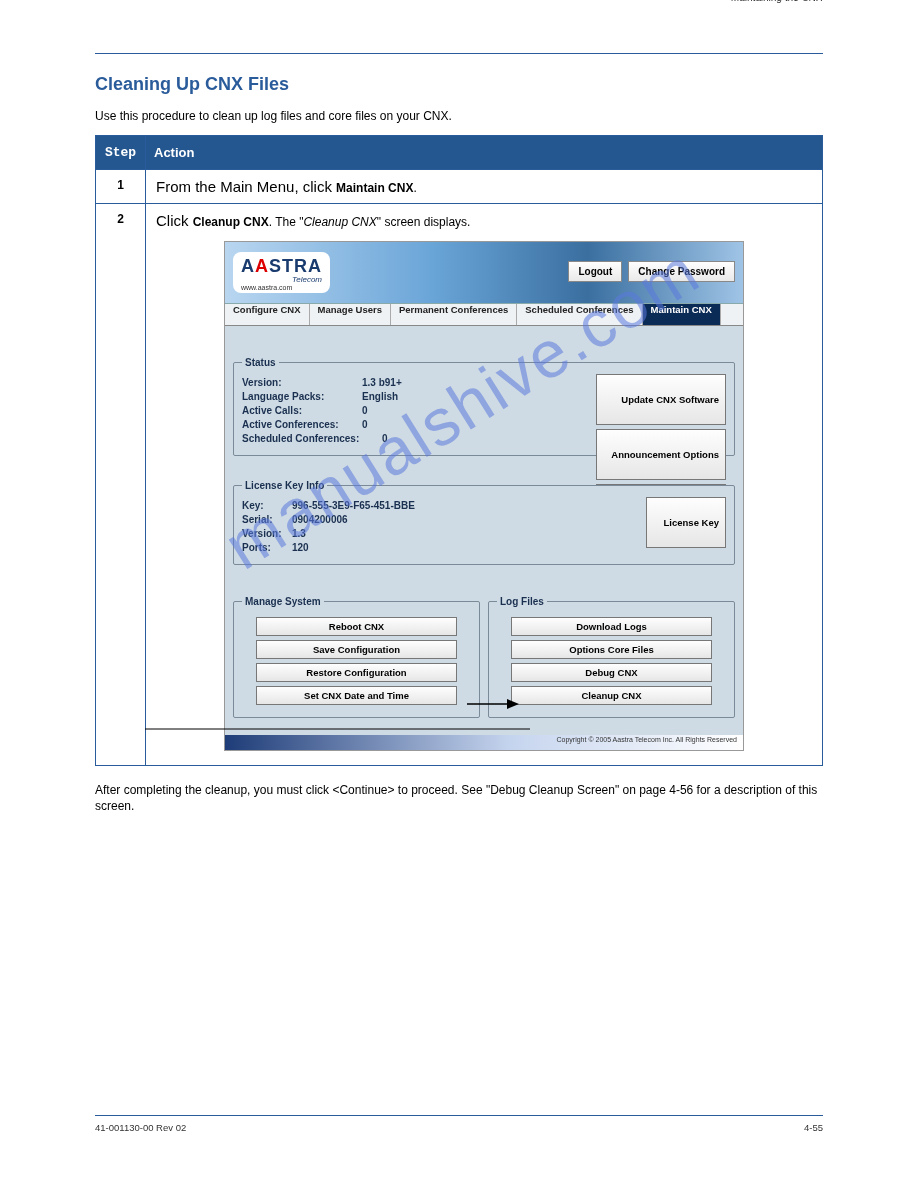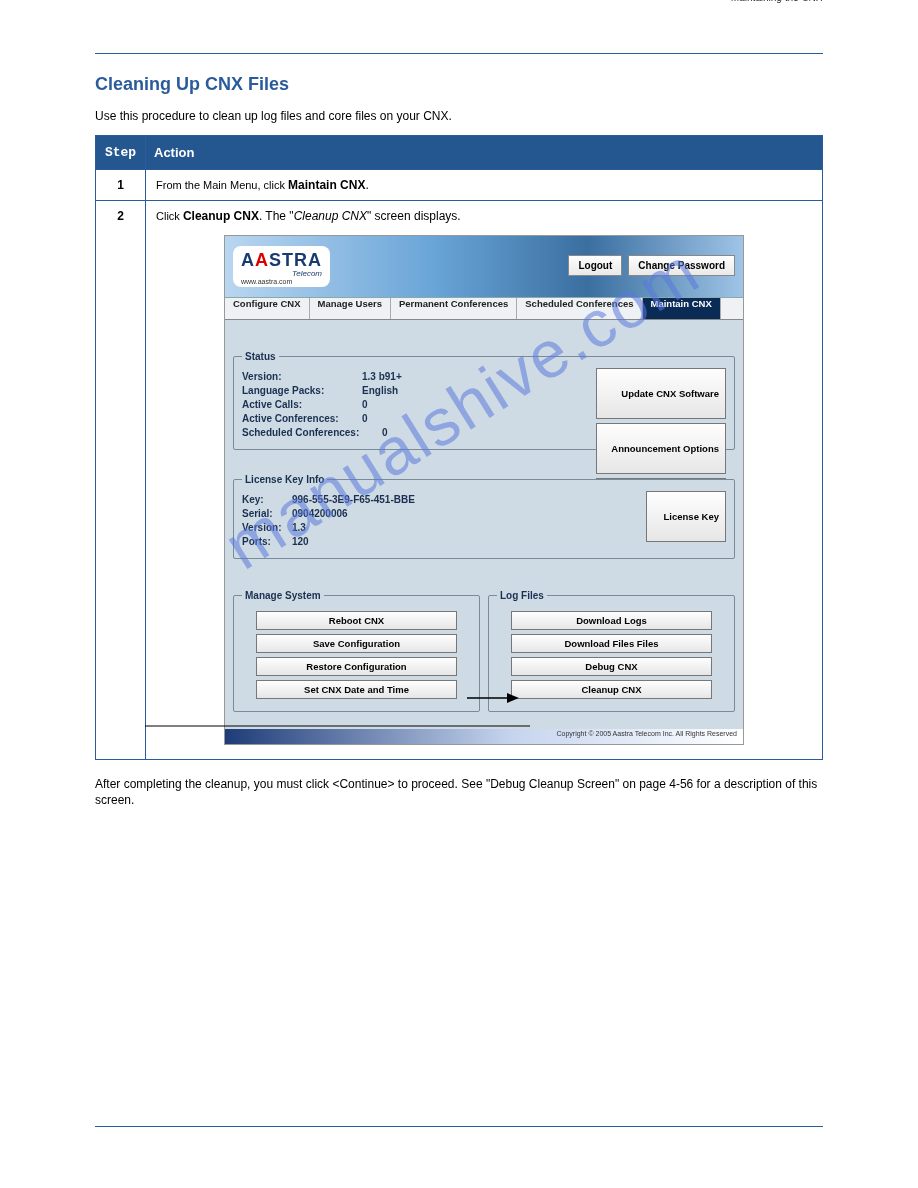--- a/index.html
+++ b/index.html
@@ -15,21 +15,21 @@
   }
   .top-rule { border-top: 1.5px solid #2a5b9a; margin: 45px 0 18px 0; }
   .top-header-text { font-size: 10px; font-style: italic; text-align: right; margin-top: -68px; margin-bottom: 50px; color: #333; }
   .title { font-size: 18px; font-weight: bold; color: #2a5b9a; margin: 20px 0 14px 0; }
   .lead { font-size: 12px; margin-bottom: 10px; line-height: 1.3; }
   table.proc { border-collapse: collapse; width: 100%; }
   table.proc th { background: #24568f; color: #fff; font-weight: bold; font-size: 13px; padding: 9px 8px; border: 1px solid #2a5b9a; text-align: left; }
   table.proc th:first-child { width: 50px; text-align: center; font-family: Liberation Mono, monospace; }
   table.proc td { border: 1px solid #2a5b9a; padding: 8px 10px; vertical-align: top; font-size: 12px; }
   table.proc td:first-child { width: 50px; text-align: center; font-weight: bold; }
-  .step-text { font-size: 11px; margin-bottom: 4px; text-align: center; }
+  .step-text { font-size: 15px; margin-bottom: 4px; text-align: center; }
   .bold { font-weight: bold; }
   .screenshot-outer { width: 520px; margin: 12px auto 6px auto; border: 1px solid #999; position: relative; background: #fff; }
   .ss-header {
     height: 62px;
     background: linear-gradient(to right, #b9d6f0 0%, #6aa5d8 40%, #3a6fa0 70%, #9fc4e6 100%);
     position: relative;
     border-bottom: 1px solid #8aa;
     display: flex;
     align-items: center;
   }
@@ -192,21 +192,21 @@
               <fieldset class="ss-fs">
                 <legend>Manage System</legend>
                 <button class="ss-wide-btn">Reboot CNX</button>
                 <button class="ss-wide-btn">Save Configuration</button>
                 <button class="ss-wide-btn">Restore Configuration</button>
                 <button class="ss-wide-btn">Set CNX Date and Time</button>
               </fieldset>
               <fieldset class="ss-fs" style="position:relative;">
                 <legend>Log Files</legend>
                 <button class="ss-wide-btn">Download Logs</button>
-                <button class="ss-wide-btn">Download Files Files</button>
+                <button class="ss-wide-btn">Options Core Files</button>
                 <button class="ss-wide-btn">Debug CNX</button>
                 <button class="ss-wide-btn">Cleanup CNX</button>
 
                 <svg class="callout-arrow" style="left:-22px; bottom:6px; width:52px; height:14px;">
                   <line x1="0" y1="7" x2="40" y2="7" stroke="#000" stroke-width="1.5"></line>
                   <polygon points="40,2 52,7 40,12" fill="#000"></polygon>
                 </svg>
               </fieldset>
             </div>
           </div>
@@ -223,13 +223,17 @@
     </tr>
   </tbody>
 </table>
 
 <p class="after-table">After completing the cleanup, you must click &lt;Continue&gt; to proceed. See "Debug Cleanup Screen" on page 4-56 for a description of this screen.</p>
 
 <div class="watermark">manualshive.com</div>
 
 <div class="footer-area">
   <div class="footer-rule"></div>
+  <div class="footer-line">
+    <span>41-001130-00 Rev 02</span>
+    <span>4-55</span>
+  </div>
 </div>
 
 </body></html>

